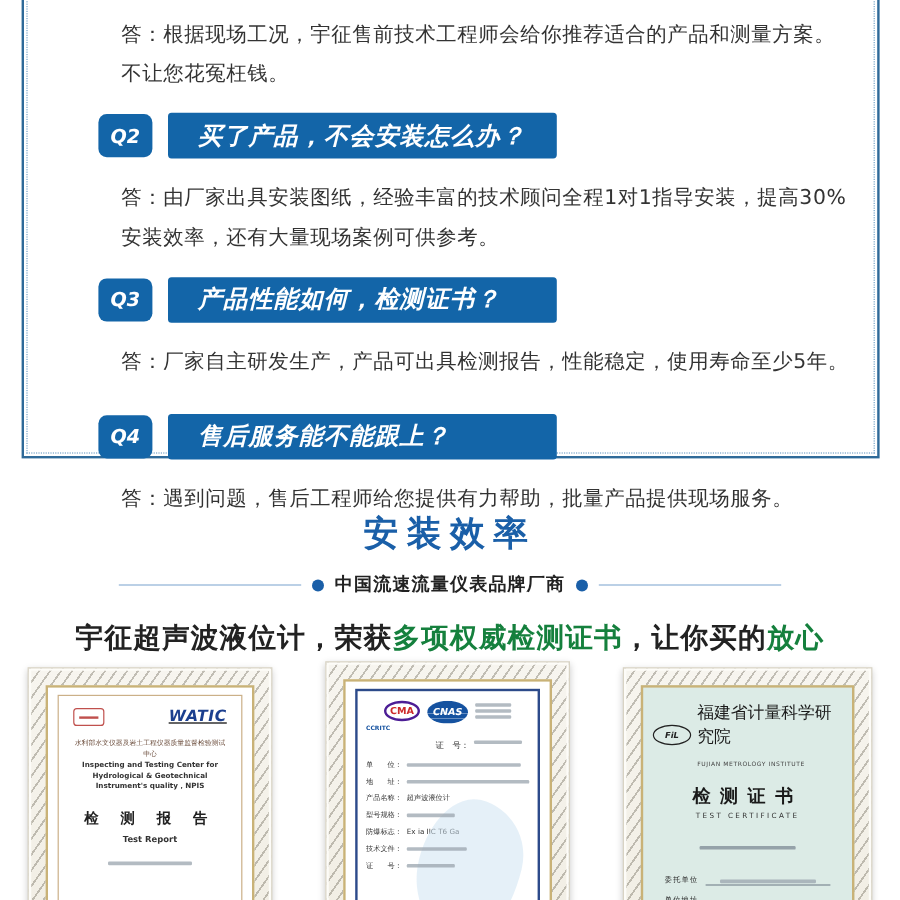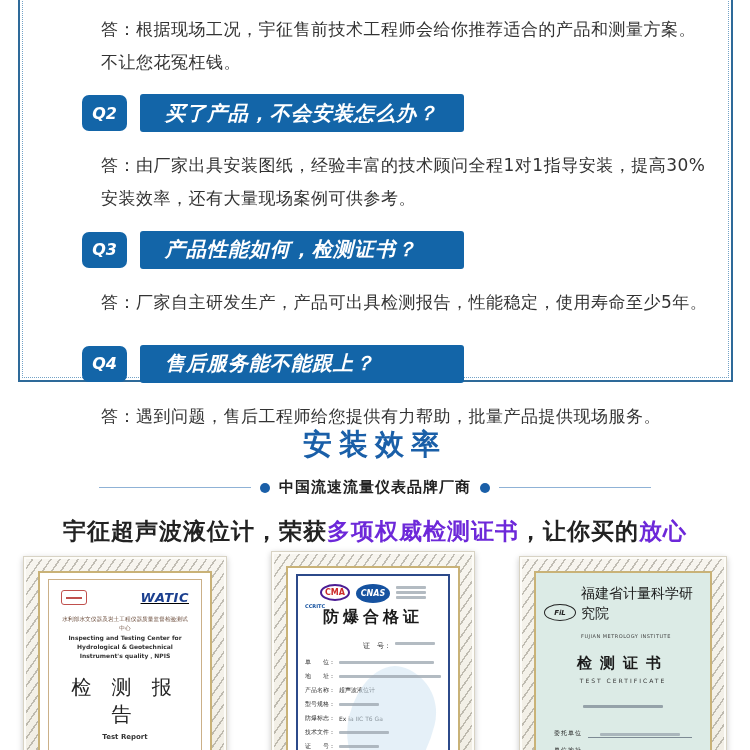--- a/index.html
+++ b/index.html
@@ -40,21 +40,21 @@
   .cert-title {
     font-size:29px; font-weight:bold; color:#1a5fa8; letter-spacing:7px;
   }
   .subtitle-row {
     margin-top:13px; display:flex; align-items:center; justify-content:center;
   }
   .sub-line { width:152px; height:1px; background:#8fb2d6; }
   .sub-dot { width:10px; height:10px; border-radius:50%; background:#1a5fa8; margin:0 9px; }
   .sub-text { font-size:15px; font-weight:bold; color:#222; letter-spacing:1px; }
   .tagline { margin-top:19px; font-size:23px; font-weight:bold; color:#222; letter-spacing:1px; }
-  .tagline .hl { color:#6d28d9; }
+  .tagline .hl { color:#15803d; }
 
   
   .certs {
     position:absolute; top:556px; left:0; width:750px;
     display:flex; justify-content:center; gap:44px;
   }
   .frame {
     width:204px; height:330px; padding:14px;
     background:
       repeating-linear-gradient(125deg, rgba(92,86,70,.35) 0 1.5px, rgba(0,0,0,0) 1.5px 7.5px),
@@ -75,21 +75,21 @@
   .w30{width:30px}.w40{width:40px}.w50{width:50px}.w60{width:60px}.w70{width:70px}.w80{width:80px}.w95{width:95px}.w110{width:110px}
 
   
   .c1-head { display:flex; justify-content:space-between; align-items:center; padding:0 4px;text-decoration:underline; }
   .red-seal { width:26px; height:15px; border:1px solid #c0504d; border-radius:3px;
               display:flex; align-items:center; justify-content:center; }
   .red-seal i { display:block; width:16px; height:2px; background:#c0504d; }
   .watic { color:#1b3f8f; font-style:italic; font-weight:bold; font-size:13px; letter-spacing:.5px; }
   .c1-org { margin-top:10px; text-align:center; font-size:6px; color:#6b4c3b; transform:scale(.95); }
   .c1-org-en { text-align:center; font-size:6px; font-weight:bold; color:#333; line-height:1.5; }
-  .c1-title { margin-top:14px; text-align:center; font-size:20px; font-weight:normal; color:#222; letter-spacing:7px; }
+  .c1-title { margin-top:14px; text-align:center; font-size:12px; font-weight:bold; color:#222; letter-spacing:7px; }
   .c1-sub { margin-top:5px; text-align:center; font-size:7px; font-weight:bold; color:#333; }
   .c1-no { margin-top:5px; text-align:center; }
   .c-row { display:flex; align-items:center; margin-top:5px; }
   .c-lab { font-size:7px; color:#333; margin-right:4px; white-space:nowrap; }
 
   
   .c2-logos { display:flex; align-items:flex-start; justify-content:center; gap:6px; position:relative; }
   .ccritc { position:absolute; left:0; top:9px; text-align:center; }
   .ccritc-emblem { width:15px; height:15px; background:#1552a0; border-radius:50% 50% 50% 0;
                    margin:0 auto; position:relative; }
@@ -203,21 +203,20 @@
               <span class="ccritc-label">CCRITC</span>
             </span>
             <span class="cma">CMA</span>
             <span class="cnas">CNAS</span>
             <span class="c2-micro">
               <span class="microbar w30"></span>
               <span class="microbar w30"></span>
               <span class="microbar w30"></span>
             </span>
           </div>
-          <h3 class="c2-title">防爆合格证</h3>
           <p class="c2-no"><span class="c-lab">证　号：</span><span class="microbar w40"></span></p>
           <div class="c2-fields">
             <div class="c-row">
                 <span class="c-lab">单　　位：</span>
                 <span class="microbar w95"></span>
               </div>
             <div class="c-row">
                 <span class="c-lab">地　　址：</span>
                 <span class="microbar w110"></span>
               </div>

